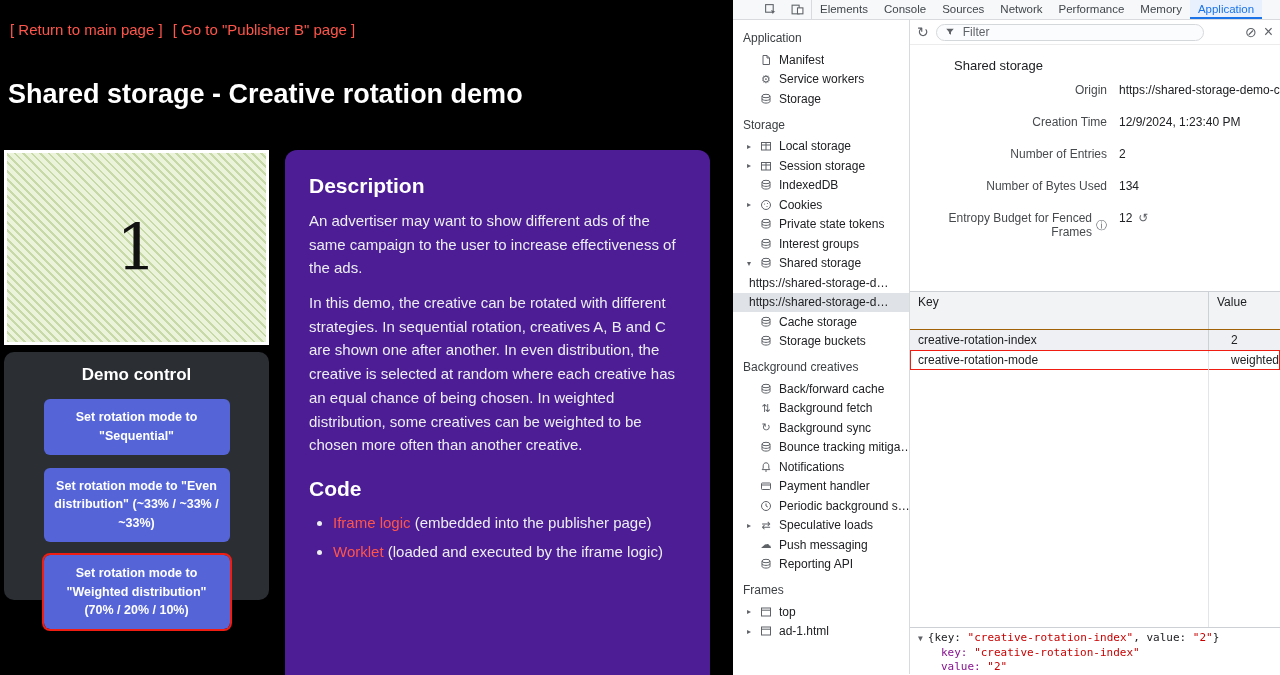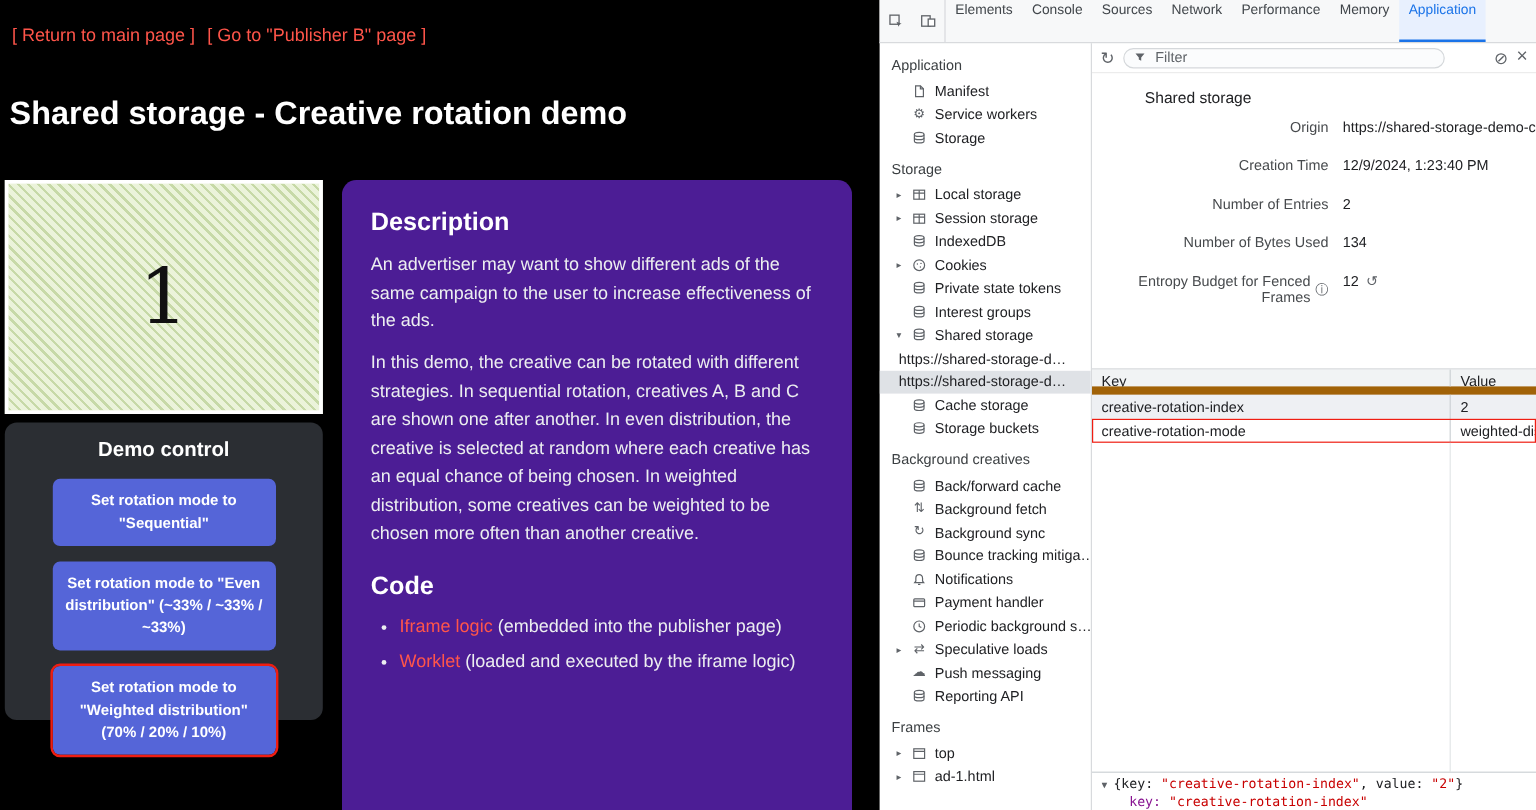--- a/index.html
+++ b/index.html
@@ -24,21 +24,21 @@
   .dbtn.sel{outline:2px solid #ef1d12;}
   .card{position:absolute;left:285px;top:150px;width:425px;height:583px;background:#4c1d95;border-radius:12px;box-sizing:border-box;padding:4px 24px;color:#eceef0;overflow:hidden;}
   .card h2{font-size:21px;margin:20px 0 2px;color:#fff;}
   .card p{font-size:15px;line-height:1.58;margin:11px 0;}
   .card ul{margin:10px 0 0;padding-left:24px;}
   .card li{font-size:15px;line-height:1.55;margin-bottom:6px;}
   .clink{color:#ff554a;text-decoration:none;cursor:pointer;}
 
   
   .dt{position:absolute;right:0;top:0;width:547px;height:675px;background:#fff;color:#202124;font-size:12px;}
-  .tabbar{display:flex;align-items:stretch;height:36px;background:#f7f8f9;border-bottom:1px solid #d8dadd;box-sizing:border-box;}
+  .tabbar{display:flex;align-items:stretch;height:20px;background:#f7f8f9;border-bottom:1px solid #d8dadd;box-sizing:border-box;padding-left:24px;}
   .tbicon{width:27px;display:flex;align-items:center;justify-content:center;color:#5f6368;cursor:pointer;}
   .tbicon svg{width:13px;height:13px;}
   .tbicon.sep{border-right:1px solid #d8dadd;}
   .tab{padding:0 8px;line-height:19px;font-size:11.5px;color:#41464b;cursor:pointer;white-space:nowrap;}
   .tab.active{color:#1a73e8;background:#e8f0fe;box-shadow:inset 0 -2px 0 #1a73e8;}
   .dtbody{display:flex;height:654px;}
   .side{width:177px;box-sizing:border-box;border-right:1px solid #d8dadd;overflow:hidden;padding-top:2px;}
   .sec-h{padding:9px 0 5px 10px;color:#3c4043;}
   .item{display:flex;align-items:center;height:19.5px;padding-left:14px;cursor:pointer;white-space:nowrap;overflow:hidden;}
   .arw{width:12px;font-size:8px;color:#5f6368;flex:none;}
@@ -57,24 +57,24 @@
   .filter input::placeholder{color:#5f6368;}
   .sp{flex:1;}
   .content{position:relative;flex:1;overflow:hidden;}
   .stitle{margin:13px 0 10px 44px;font-size:13px;}
   .rrow{display:flex;align-items:flex-start;height:32px;}
   .rl{width:197px;flex:none;text-align:right;color:#474a4d;display:flex;justify-content:flex-end;align-items:center;gap:4px;}
   .rv{padding-left:12px;color:#202124;white-space:nowrap;overflow:hidden;display:flex;align-items:center;gap:6px;}
   .iicon{color:#5f6368;font-size:11px;}
   .reset{color:#5f6368;font-size:12px;cursor:pointer;}
   .stable{position:absolute;left:0;right:0;top:246px;height:337px;border-top:1px solid #cdd1d5;}
-  .thead{display:flex;height:21px;line-height:21px;background:#f1f3f4;border-bottom:7px solid #a16207;box-sizing:border-box;}
+  .thead{display:flex;height:38px;line-height:21px;background:#f1f3f4;border-bottom:1px solid #a16207;box-sizing:border-box;}
   .thk,.tdk{width:299px;flex:none;box-sizing:border-box;border-right:1px solid #cdd1d5;padding-left:8px;overflow:hidden;white-space:nowrap;}
   .thv,.tdv{flex:1;padding-left:8px;overflow:hidden;white-space:nowrap;}
-  .trow{display:flex;height:20px;line-height:20px;cursor:pointer;}
+  .trow{display:flex;height:20px;line-height:20px;cursor:pointer;gap:14px;}
   .trow.r1{background:#eef0f3;}
   .trow.hl{outline:1px solid #ef1d12;outline-offset:-1px;}
   .vline{position:absolute;left:298px;top:61px;bottom:0;width:1px;background:#e3e6e8;}
   .preview{position:absolute;left:0;right:0;bottom:0;height:47px;box-sizing:border-box;border-top:1px solid #cdd1d5;background:#fff;
     font-family:"DejaVu Sans Mono",monospace;font-size:11px;padding:3px 6px 0 8px;}
   .pl{line-height:14px;white-space:nowrap;overflow:hidden;}
   .tri{font-size:8px;color:#5f6368;margin-right:5px;cursor:pointer;}
   .indent{padding-left:23px;}
   .pname{color:#881391;}
   .pstr{color:#c80000;}

